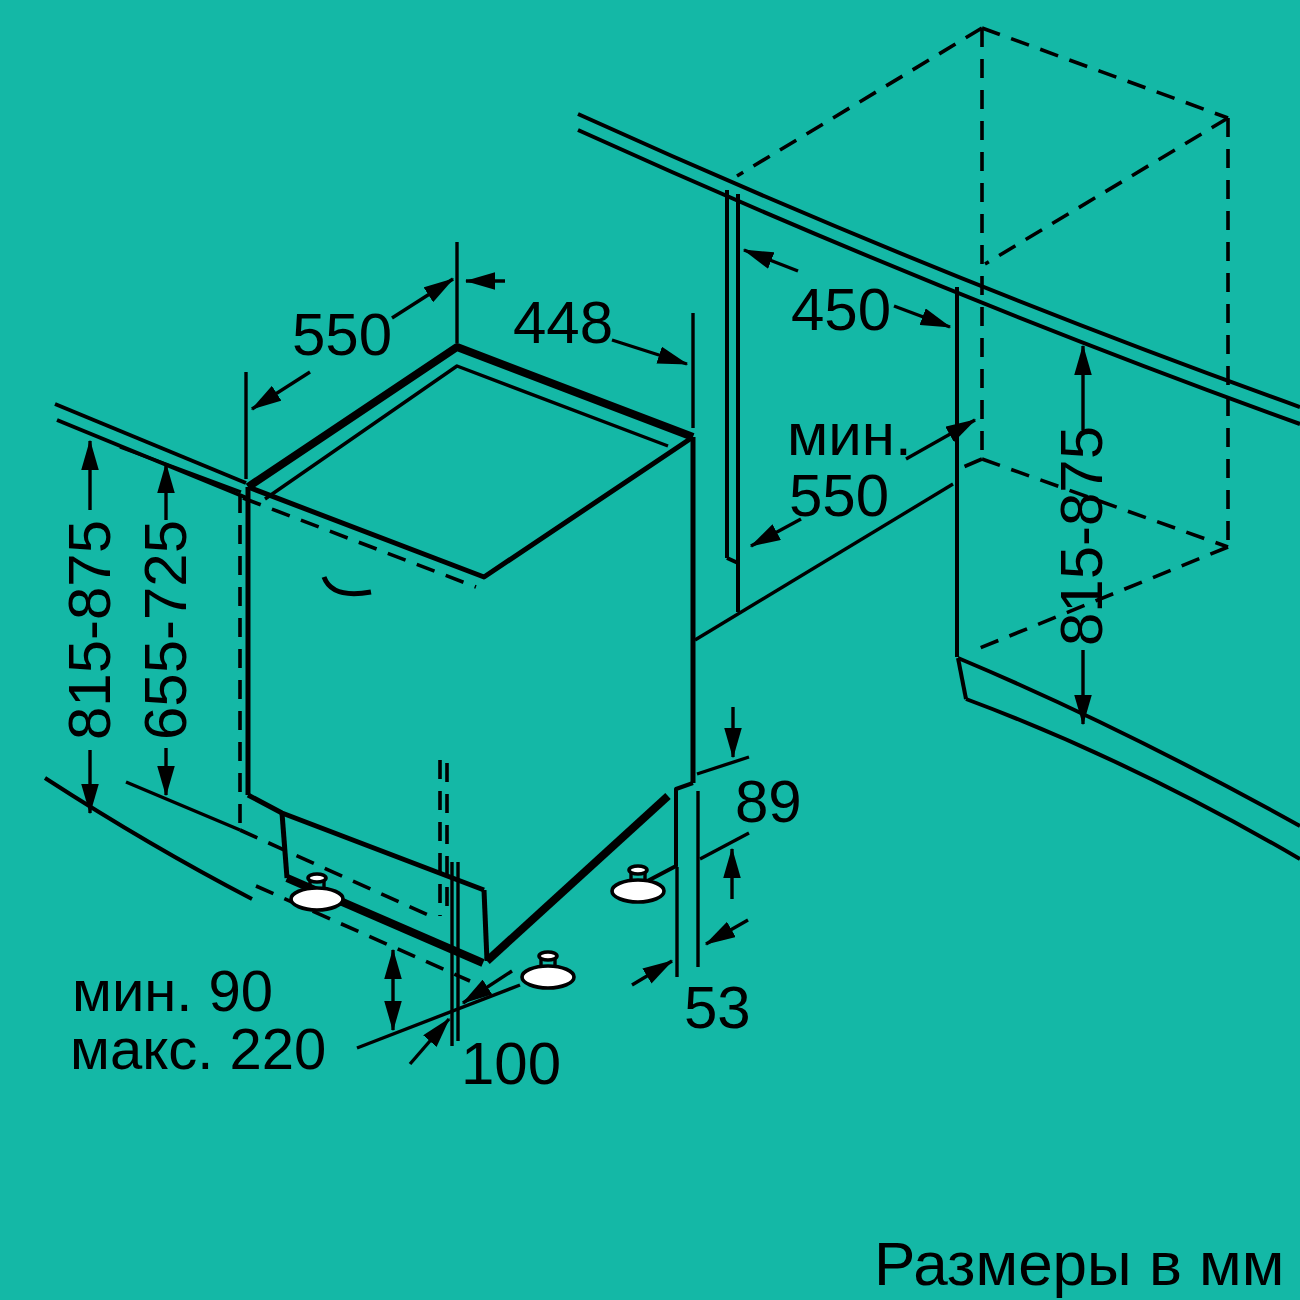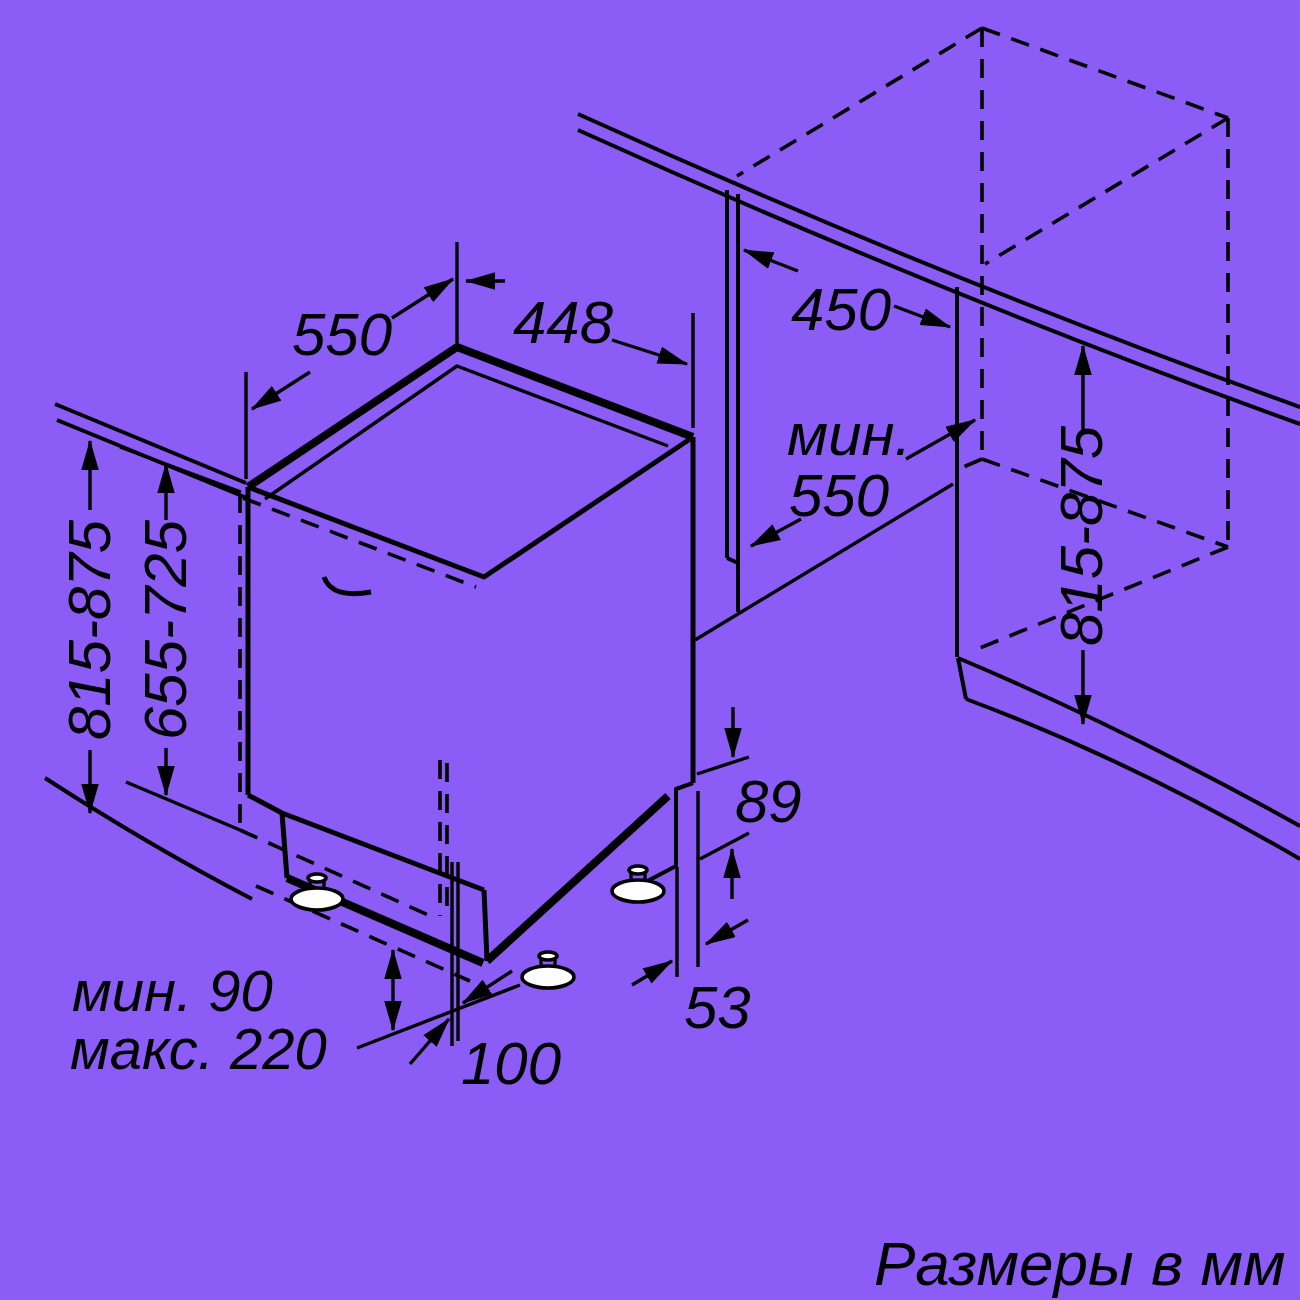--- a/index.html
+++ b/index.html
@@ -4,23 +4,22 @@
 <style>
   html, body {
     margin: 0;
     padding: 0;
     background: #ffffff;
   }
   .stage {
     position: relative;
     width: 1300px;
     height: 1300px;
-    background: #8b5cf6;
+    background: #14b8a6;
     font-family: "Liberation Sans", sans-serif;
-    font-style: italic;
   }
   svg { display: block; }
   .ln   { stroke: #000; fill: none; stroke-width: 4;   stroke-linejoin: round; }
   .ln3  { stroke: #000; fill: none; stroke-width: 3.4; stroke-linejoin: round; }
   .ln5  { stroke: #000; fill: none; stroke-width: 5;   stroke-linejoin: round; }
   .thick{ stroke: #000; fill: none; stroke-width: 8;   stroke-linejoin: round; }
   .dash { stroke: #000; fill: none; stroke-width: 3.6; stroke-dasharray: 19 12; }
   .dim  { stroke: #000; fill: none; stroke-width: 3.4; }
   .foot { stroke: #000; fill: #fff; stroke-width: 3.6; }
   text  { fill: #000; font-family: "Liberation Sans", sans-serif; }

